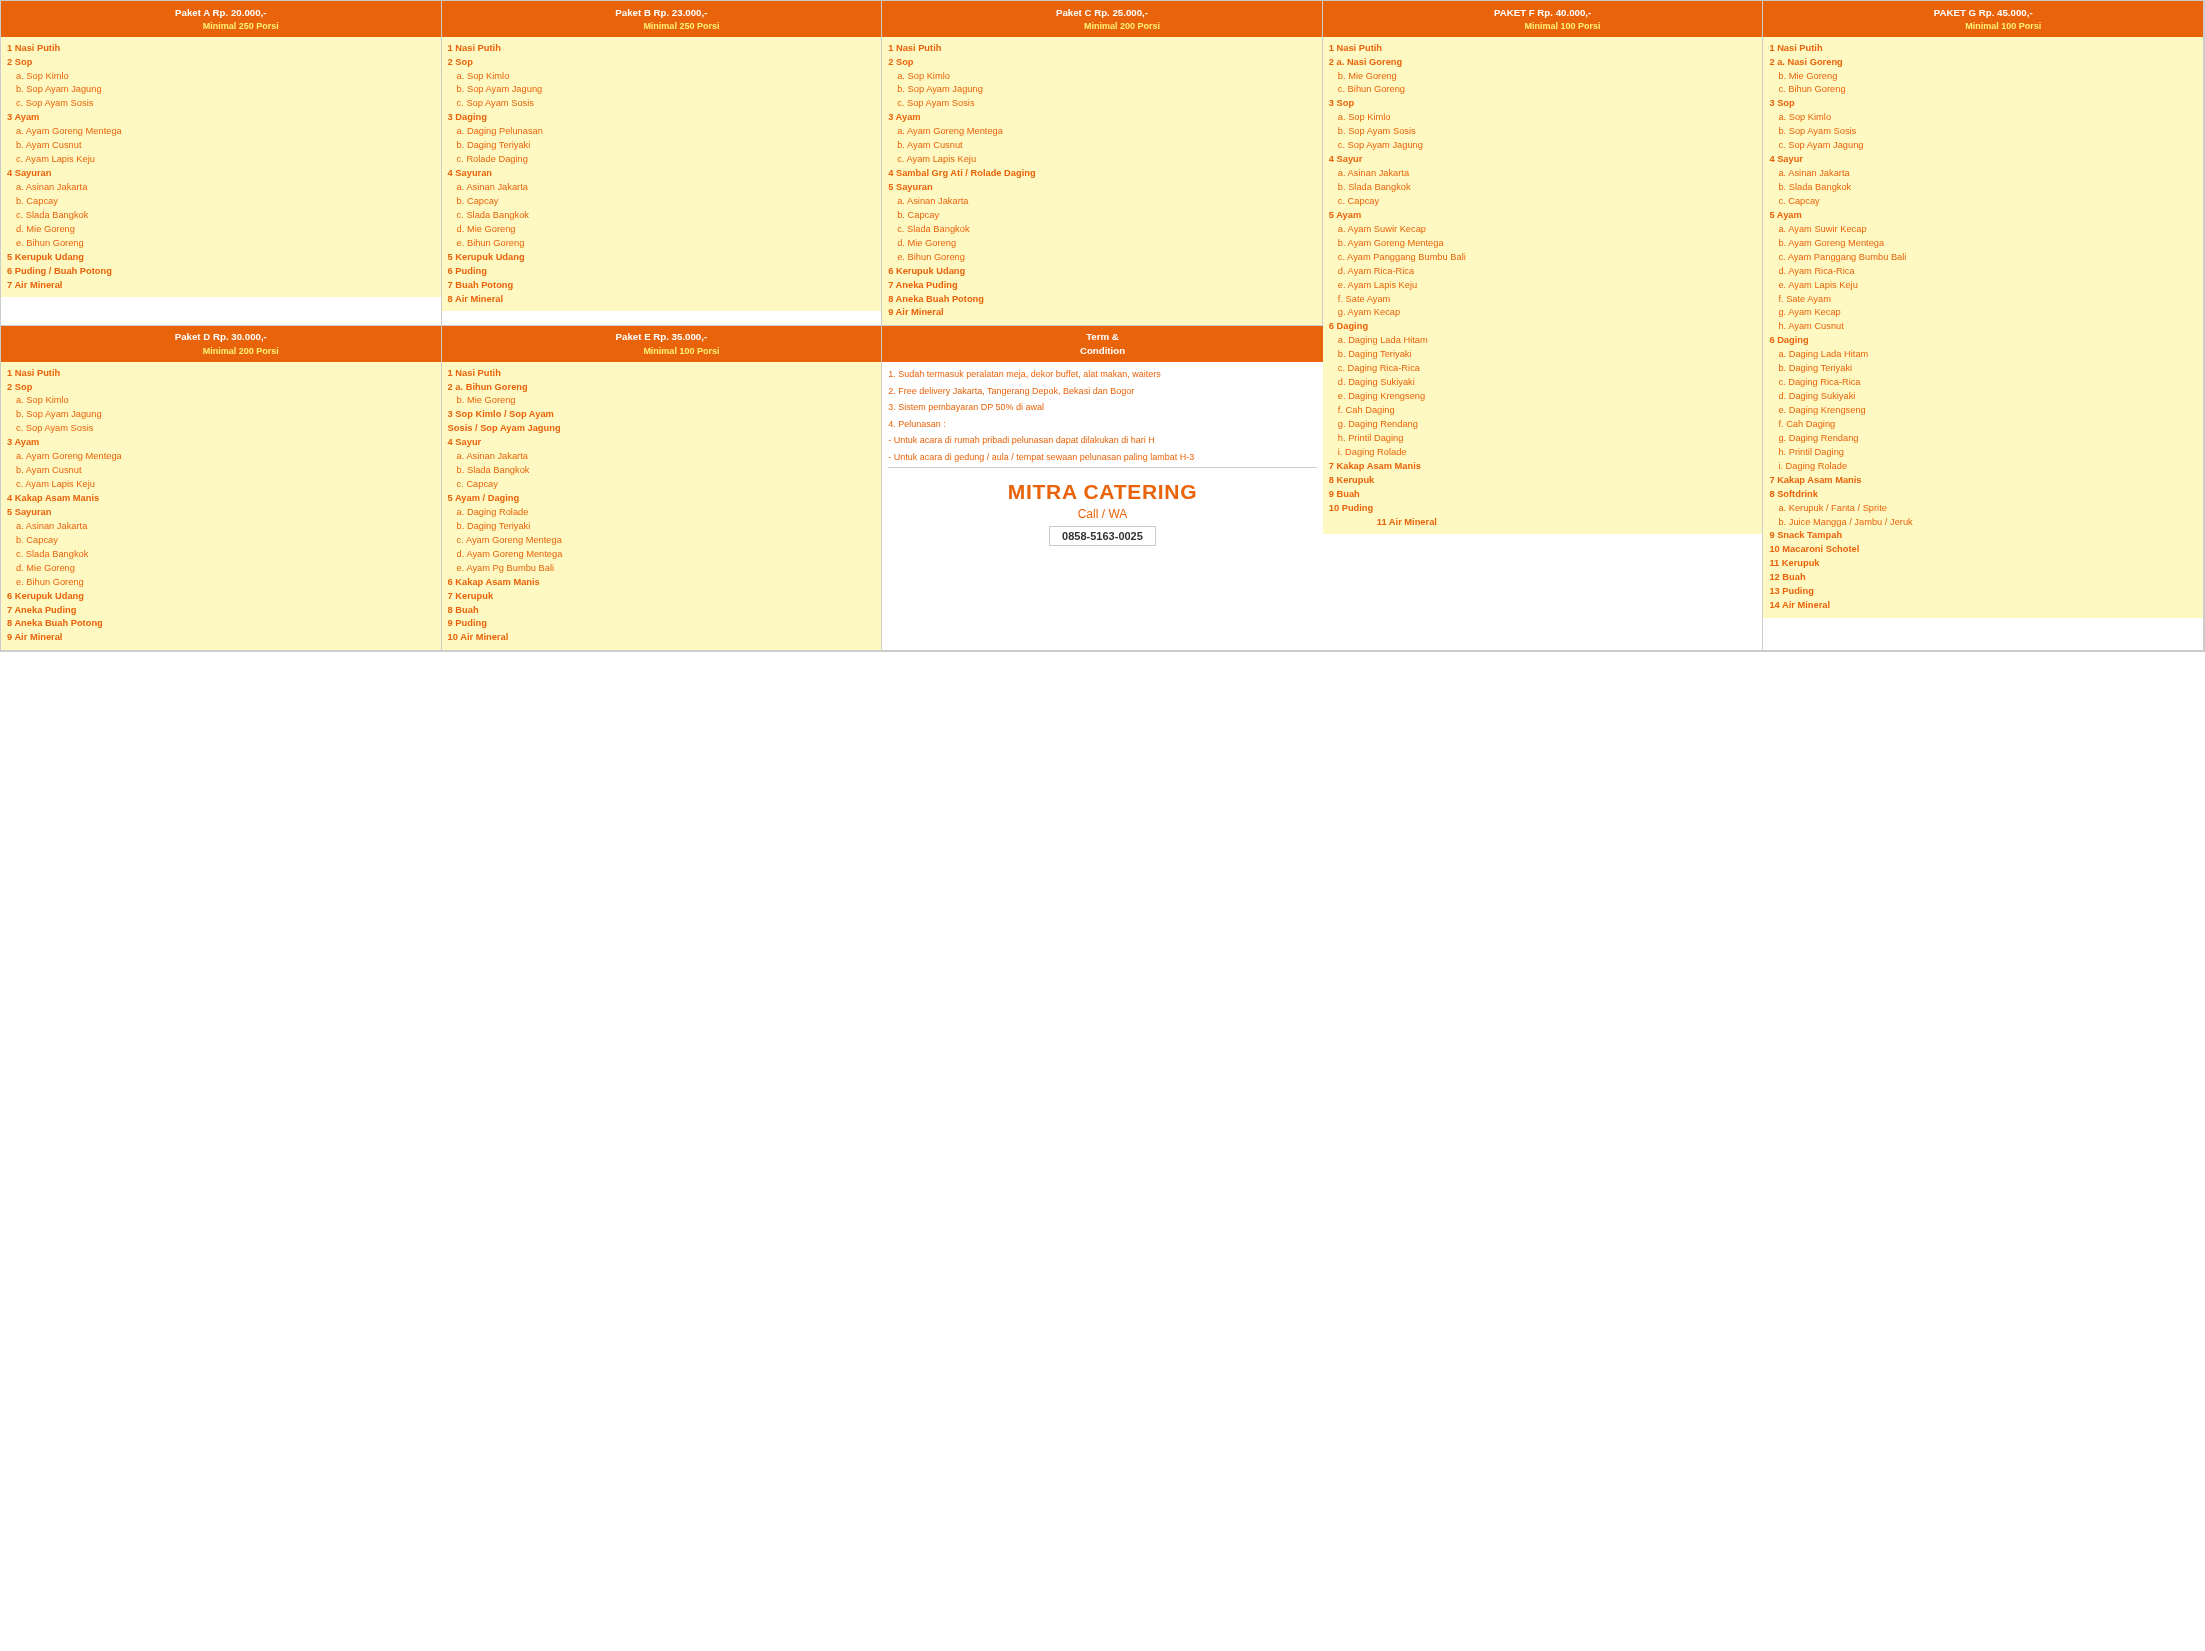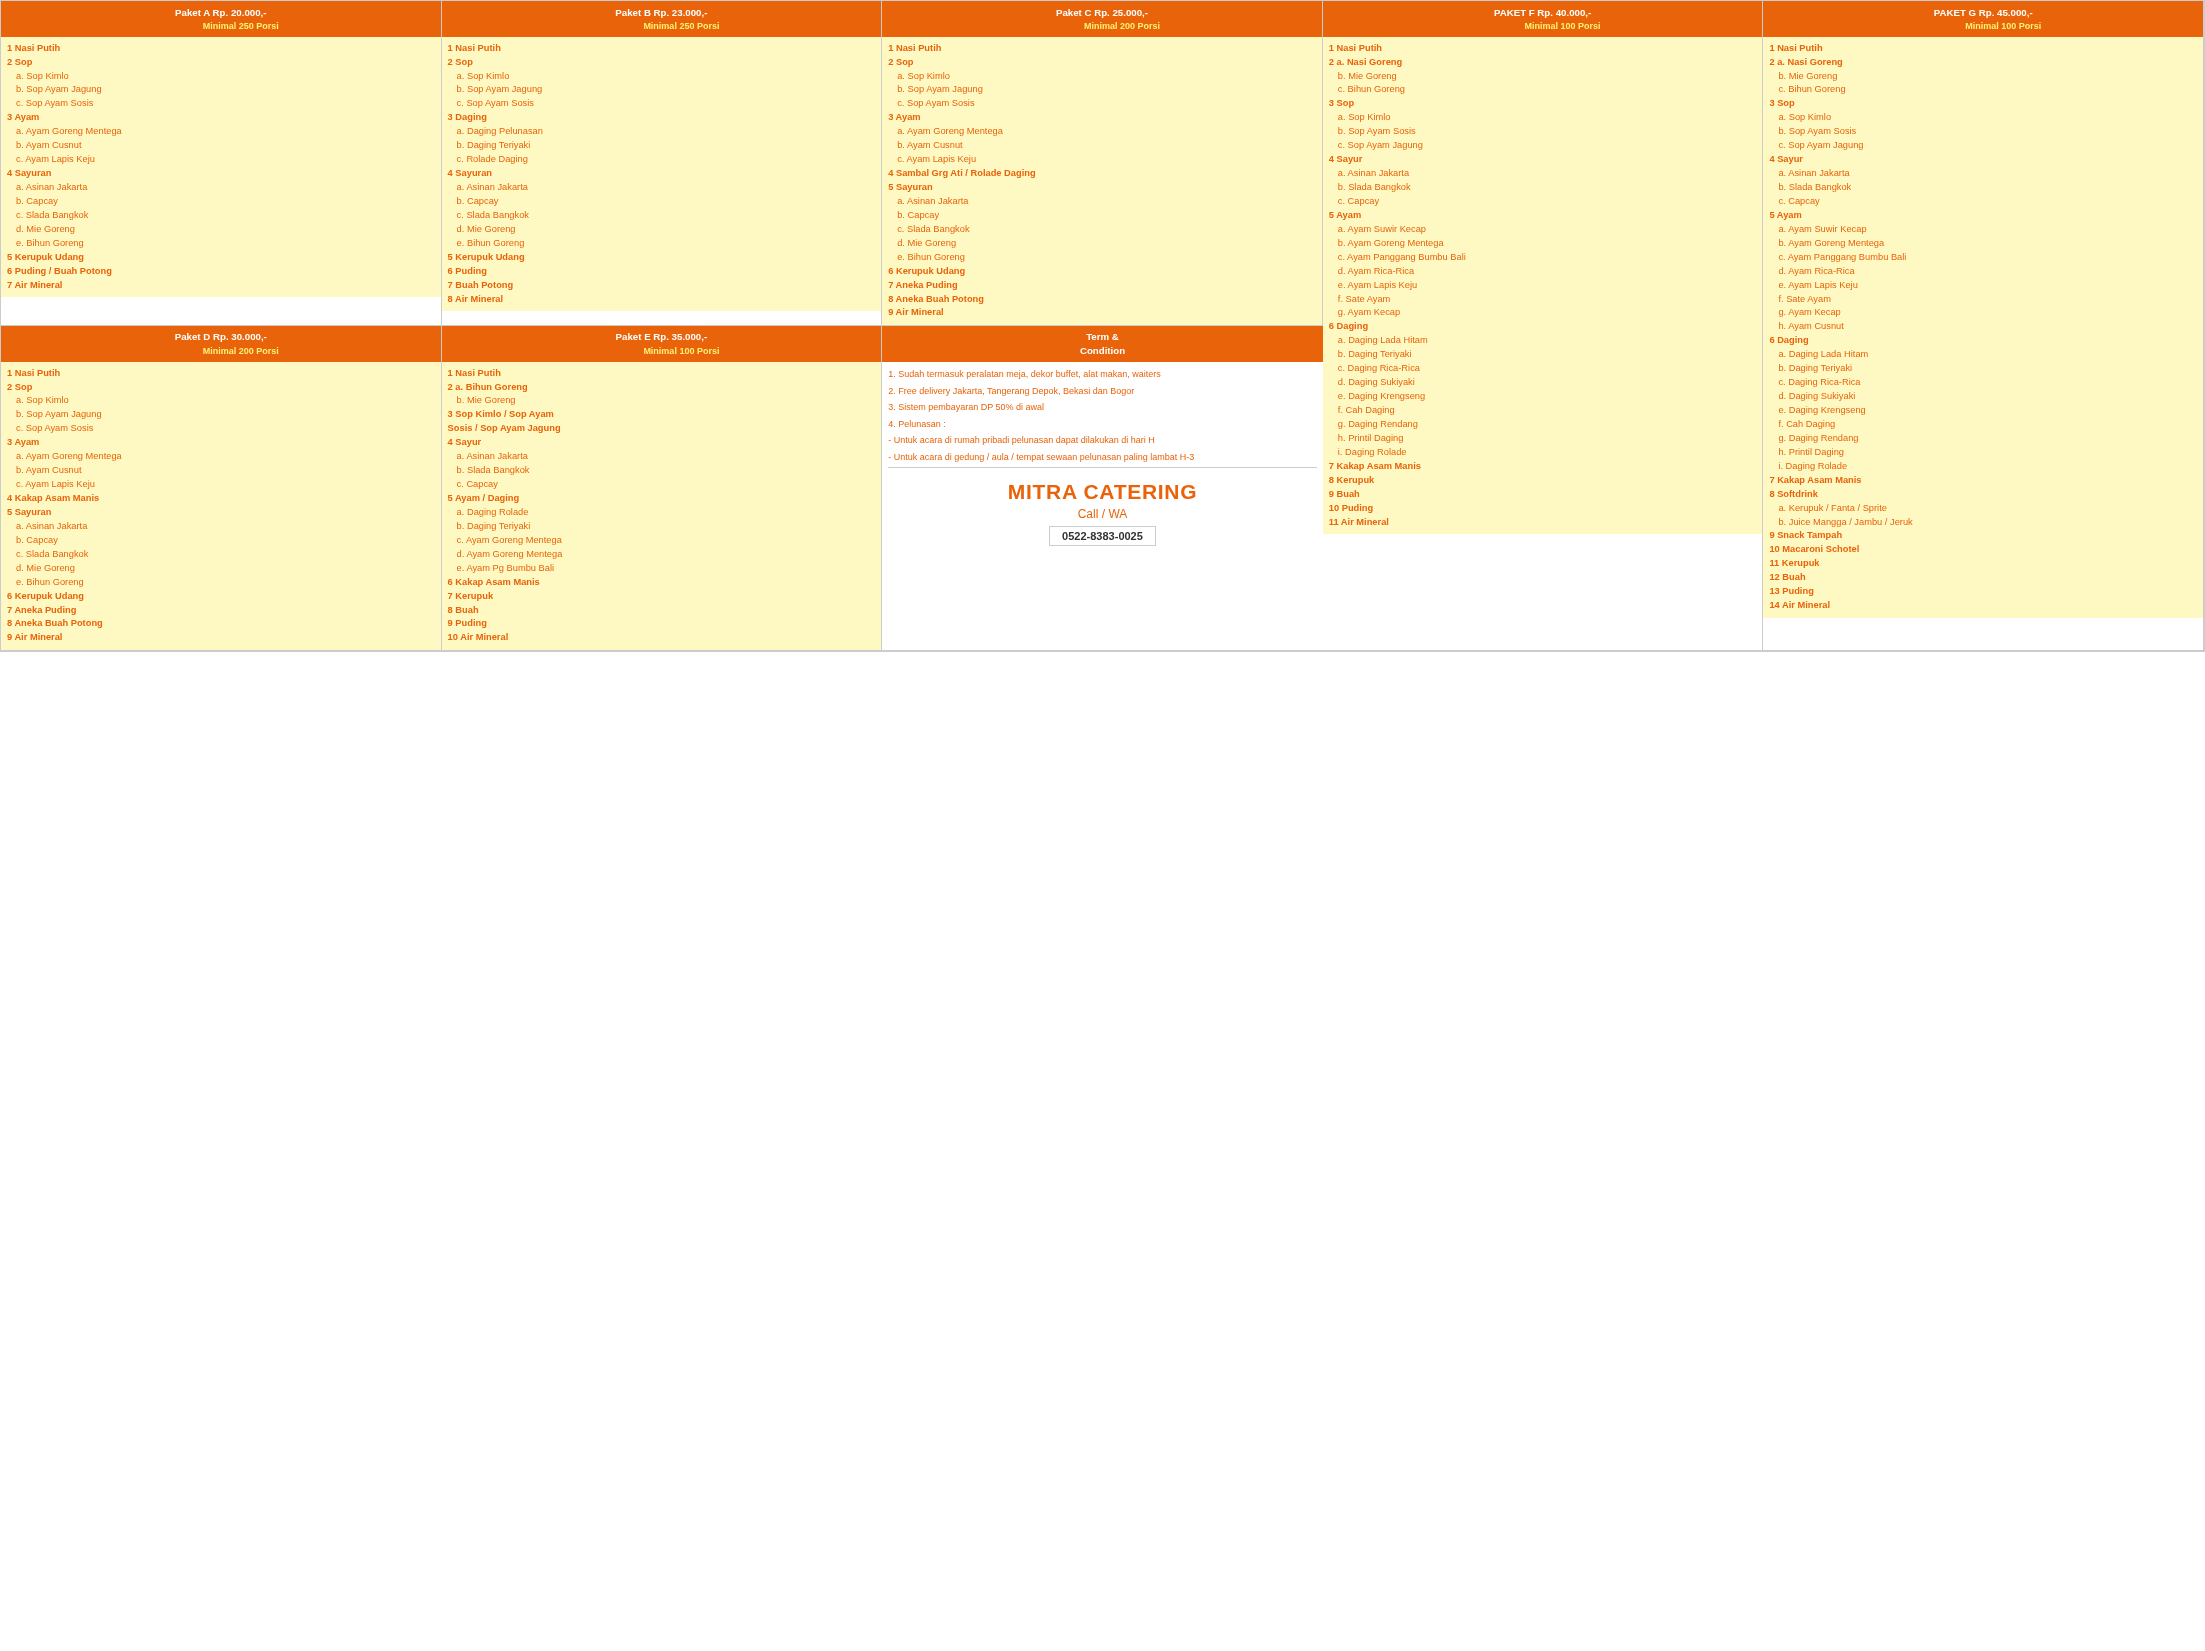--- a/index.html
+++ b/index.html
@@ -202,21 +202,21 @@
           <li class="sub-item">d. Daging Sukiyaki</li>
           <li class="sub-item">e. Daging Krengseng</li>
           <li class="sub-item">f. Cah Daging</li>
           <li class="sub-item">g. Daging Rendang</li>
           <li class="sub-item">h. Printil Daging</li>
           <li class="sub-item">i. Daging Rolade</li>
           <li class="main-item" style="font-weight: bold;">7  Kakap Asam Manis</li>
           <li class="main-item" style="font-weight: bold;">8  Kerupuk</li>
           <li class="main-item" style="font-weight: bold;">9  Buah</li>
           <li class="main-item" style="font-weight: bold;">10  Puding</li>
-          <li class="main-item" style="font-weight: bold;">11  Air Mineral</li>
+          <li class="main-item" style="font-weight: bold; margin-left: 48px;">11  Air Mineral</li>
         </ul>
       </div>
     </div>
     <div class="panel" style="grid-area: 1 / 5 / 3;">
       <div class="panel-header"><span>PAKET G Rp. 45.000,-</span><br><span class="subtitle">Minimal 100 Porsi</span></div>
       <div class="panel-content">
         <ul class="item-list">
           <li class="main-item" style="font-weight: bold;">1  Nasi Putih</li>
           <li class="main-item" style="font-weight: bold;">2  a. Nasi Goreng</li>
           <li class="sub-item">b. Mie Goreng</li>
@@ -317,17 +317,17 @@
     </div>
     <div class="panel" style="grid-area: 2 / 3;">
       <div class="panel-header"><span>Term &amp;</span><br><span>Condition</span></div>
       <div class="term-content">
         <p>1. Sudah termasuk peralatan meja, dekor buffet, alat makan, waiters</p>
         <p>2. Free delivery Jakarta, Tangerang Depok, Bekasi dan Bogor</p>
         <p>3. Sistem pembayaran DP 50% di awal</p>
         <p>4. Pelunasan :</p>
         <p>   - Untuk acara di rumah pribadi pelunasan dapat dilakukan di hari H</p>
         <p>   - Untuk acara di gedung / aula / tempat sewaan pelunasan paling lambat H-3</p>
-        <div class="mitra-section"><div class="mitra-title">MITRA CATERING</div><div class="mitra-subtitle">Call / WA</div><div class="mitra-phone">0522-8383-0025</div></div>
+        <div class="mitra-section"><div class="mitra-title">MITRA CATERING</div><div class="mitra-subtitle">Call / WA</div><div class="mitra-phone">0858-5163-0025</div></div>
       </div>
     </div>
   </div>
 
 
 </body></html>

